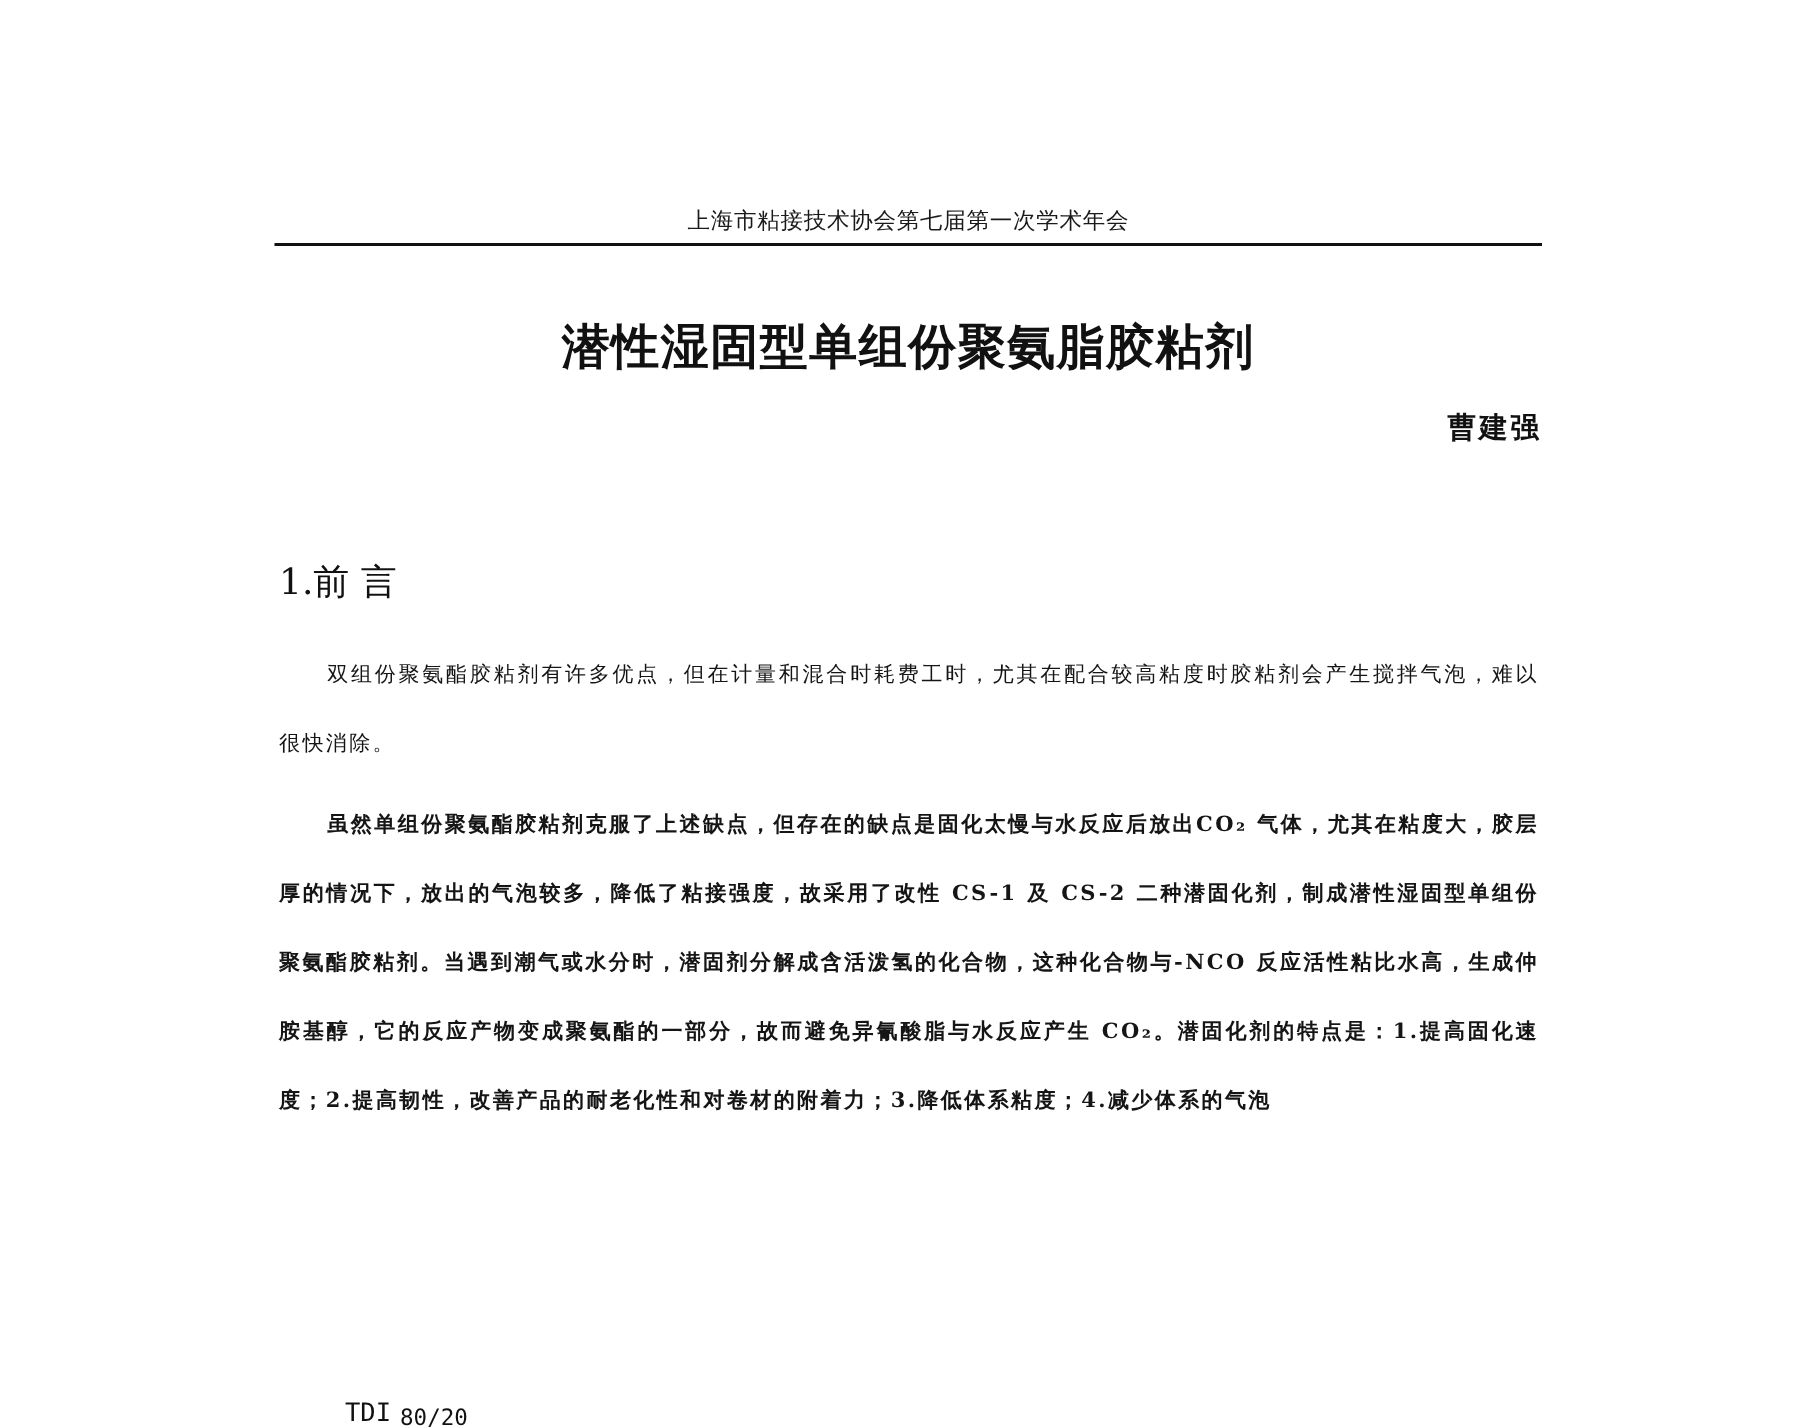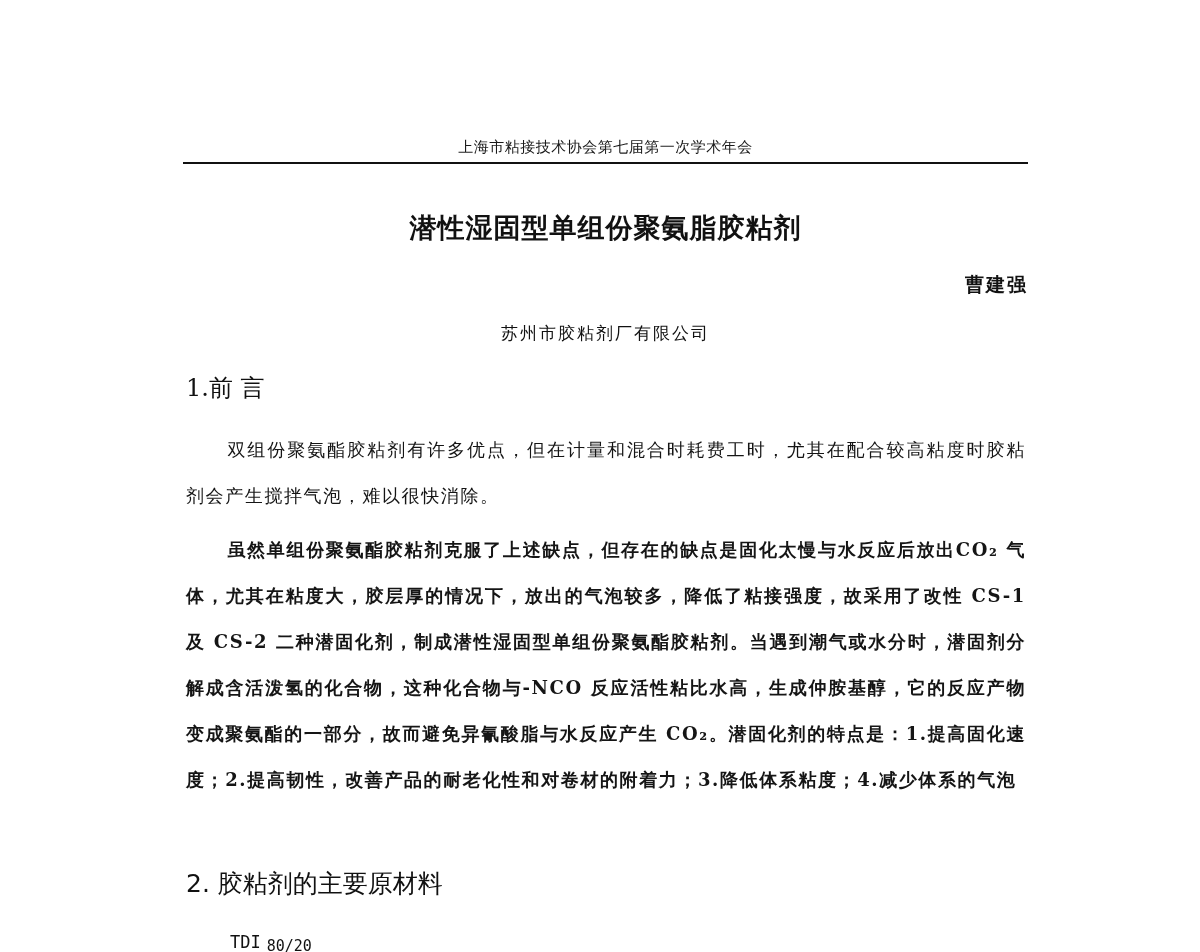--- a/index.html
+++ b/index.html
@@ -8,64 +8,62 @@
   .running-head {
     position: absolute; left: 183px; width: 845px; top: 138px;
     text-align: center; font-family: "DejaVu Serif", serif; font-size: 15px; letter-spacing: 0.5px; color: #1a1a1a;
   }
   .head-rule {
     position: absolute; left: 183px; width: 845px; top: 162px; height: 0;
     border-top: 2px solid #111;
   }
   .title {
     position: absolute; left: 183px; width: 845px; top: 210px;
-    text-align: center; font-family: "DejaVu Sans", sans-serif; font-weight: bold; font-size: 27px; letter-spacing: 1px; color: #111;
+    text-align: center; font-family: "DejaVu Sans", sans-serif; font-weight: bold; font-size: 32px; letter-spacing: 1px; color: #111;
   }
   .author {
     position: absolute; left: 183px; width: 845px; top: 272px;
     text-align: right; font-family: "DejaVu Sans", sans-serif; font-weight: bold; font-size: 19px; letter-spacing: 2px;
   }
   .affil {
     position: absolute; left: 183px; width: 845px; top: 322px;
     text-align: center; font-family: "DejaVu Serif", serif; font-size: 17px; letter-spacing: 2px;
   }
   .section-head {
     position: absolute; left: 186px; font-family: "DejaVu Serif", serif; font-weight: normal; font-size: 24px;
   }
   .body-text {
     position: absolute; left: 186px; width: 840px;
-    font-family: "DejaVu Serif", serif; font-size: 18px; line-height: 46px; letter-spacing: 1.6px;
+    font-family: "DejaVu Serif", serif; font-size: 14px; line-height: 46px; letter-spacing: 1.6px;
     text-align: justify; color: #151515;
   }
   .body-text p { margin: 0; text-indent: 2.3em; }
   .para1 { top: 427px; }
   .para2 { top: 527px; font-weight: bold; }
   .materials {
     position: absolute; left: 230px; top: 932px; font-family: "DejaVu Sans Mono", monospace; font-size: 17px;
   }
   .materials sub { font-size: 15px; vertical-align: -3px; margin-left: 6px; }
 </style>
 </head>
 <body>
 
 <div class="page">
   <div class="running-head">上海市粘接技术协会第七届第一次学术年会</div>
   <div class="head-rule"></div>
 
   <div class="title">潜性湿固型单组份聚氨脂胶粘剂</div>
   <div class="author">曹建强</div>
-  <div class="affil">苏州市胶粘剂厂有限公司</div>
 
   <div class="section-head" style="top:372px;">1.前  言</div>
 
   <div class="body-text para1">
     <p>双组份聚氨酯胶粘剂有许多优点，但在计量和混合时耗费工时，尤其在配合较高粘度时胶粘剂会产生搅拌气泡，难以很快消除。</p>
   </div>
   <div class="body-text para2">
     <p>虽然单组份聚氨酯胶粘剂克服了上述缺点，但存在的缺点是固化太慢与水反应后放出CO₂ 气体，尤其在粘度大，胶层厚的情况下，放出的气泡较多，降低了粘接强度，故采用了改性 CS-1 及 CS-2 二种潜固化剂，制成潜性湿固型单组份聚氨酯胶粘剂。当遇到潮气或水分时，潜固剂分解成含活泼氢的化合物，这种化合物与-NCO 反应活性粘比水高，生成仲胺基醇，它的反应产物变成聚氨酯的一部分，故而避免异氰酸脂与水反应产生 CO₂。潜固化剂的特点是：1.提高固化速度；2.提高韧性，改善产品的耐老化性和对卷材的附着力；3.降低体系粘度；4.减少体系的气泡</p>
   </div>
 
-  <div class="section-head" style="top:867px; font-family:'DejaVu Sans', sans-serif; font-size:25px;">2. 胶粘剂的主要原材料</div>
 
   <div class="materials">
     <span>TDI</span><sub>80/20</sub>
   </div>
 </div>
 
 </body></html>

